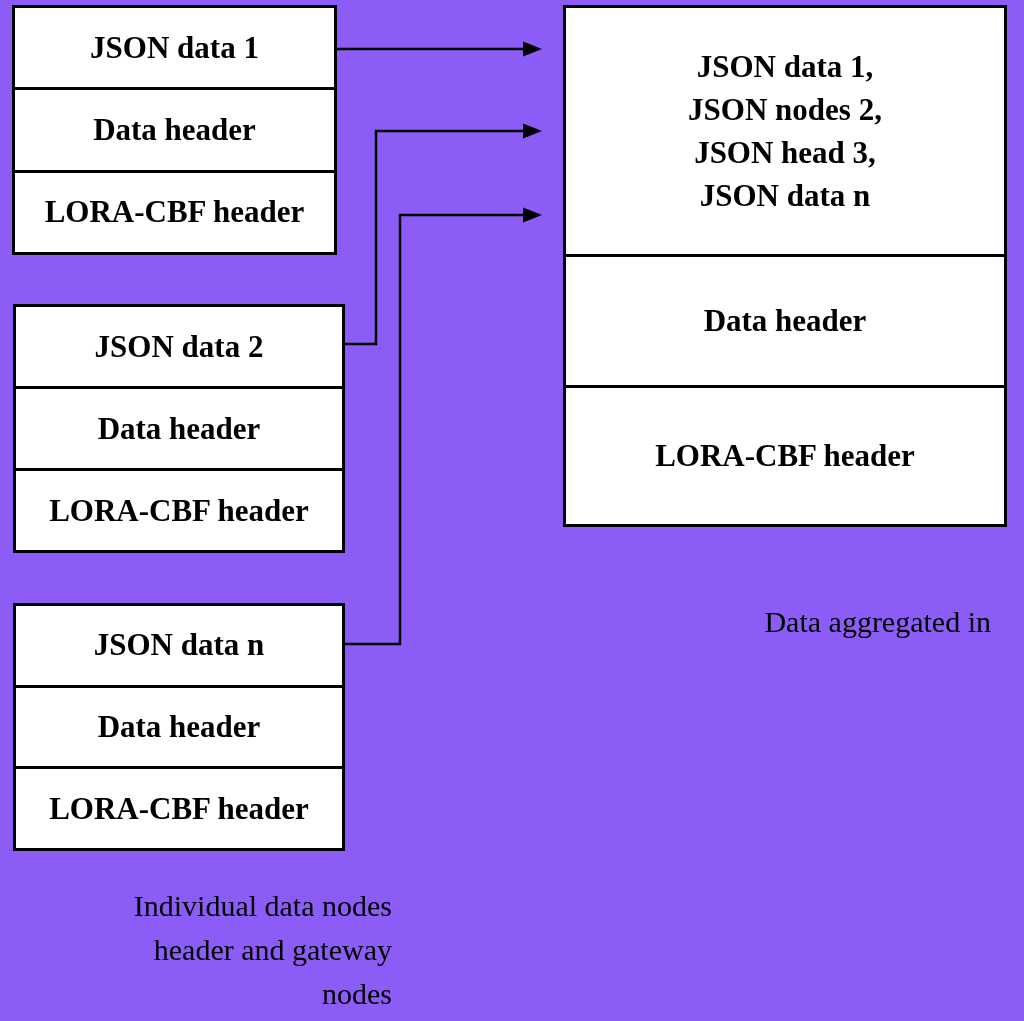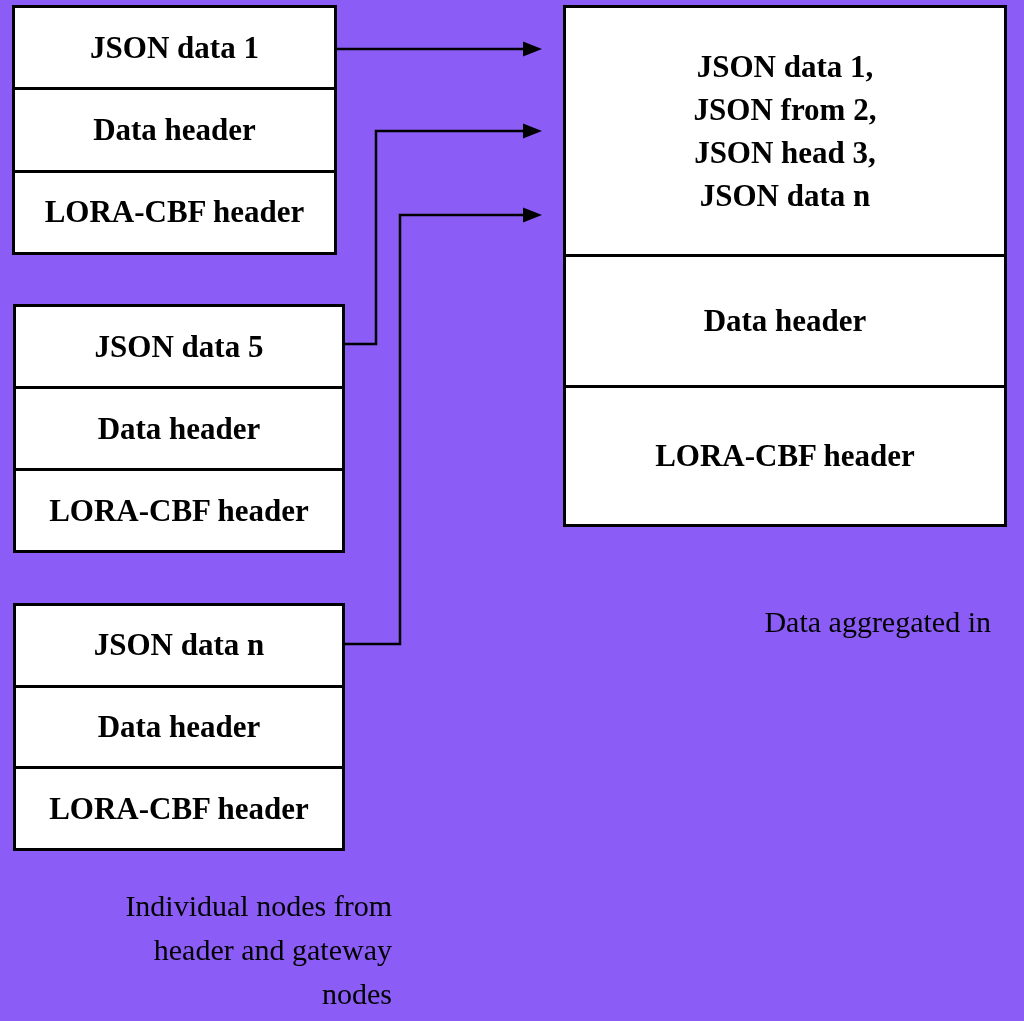--- a/index.html
+++ b/index.html
@@ -97,35 +97,35 @@
 
 <div class="canvas">
 
   <div class="packet-box" style="left:12px; top:5px; width:325px; height:250px;">
     <div class="packet-row">JSON data 1</div>
     <div class="packet-row">Data header</div>
     <div class="packet-row">LORA-CBF header</div>
   </div>
 
   <div class="packet-box" style="left:13px; top:304px; width:332px; height:249px;">
-    <div class="packet-row">JSON data 5</div>
+    <div class="packet-row">JSON data 2</div>
     <div class="packet-row">Data header</div>
     <div class="packet-row">LORA-CBF header</div>
   </div>
 
   <div class="packet-box" style="left:13px; top:603px; width:332px; height:248px;">
     <div class="packet-row">JSON data n</div>
     <div class="packet-row">Data header</div>
     <div class="packet-row">LORA-CBF header</div>
   </div>
 
   <div class="agg-box">
     <div class="agg-section">
       <div class="agg-payload-line">JSON data 1,</div>
-      <div class="agg-payload-line">JSON from 2,</div>
+      <div class="agg-payload-line">JSON nodes 2,</div>
       <div class="agg-payload-line">JSON head 3,</div>
       <div class="agg-payload-line">JSON data n</div>
     </div>
     <div class="agg-section">Data header</div>
     <div class="agg-section">LORA-CBF header</div>
   </div>
 
   <svg class="arrow-layer" viewBox="0 0 1024 1021">
     <g stroke="#000000" stroke-width="2.5" fill="none">
       <path d="M337,49 H524"></path>
@@ -133,21 +133,21 @@
       <path d="M345,644 H400 V215 H524"></path>
     </g>
     <g fill="#000000" stroke="none">
       <polygon points="542,49 523,41.5 523,56.5"></polygon>
       <polygon points="542,131 523,123.5 523,138.5"></polygon>
       <polygon points="542,215 523,207.5 523,222.5"></polygon>
     </g>
   </svg>
 
   <div class="caption caption-left">
-    <div>Individual nodes from</div>
+    <div>Individual data nodes</div>
     <div>header and gateway</div>
     <div>nodes</div>
   </div>
 
   <div class="caption caption-right">
     <div>Data aggregated in</div>
   </div>
 
 </div>
 

